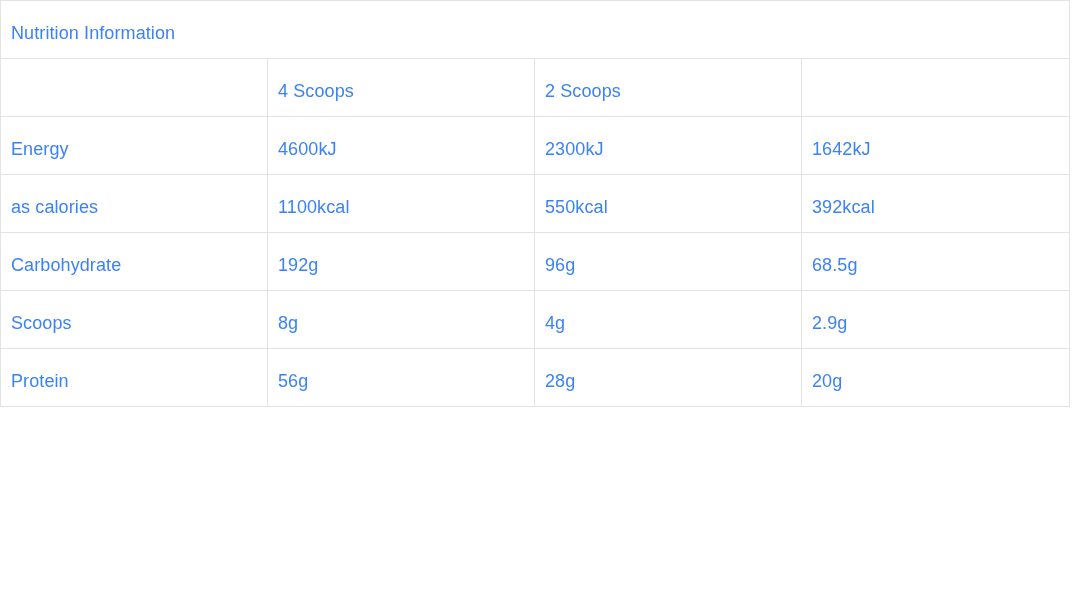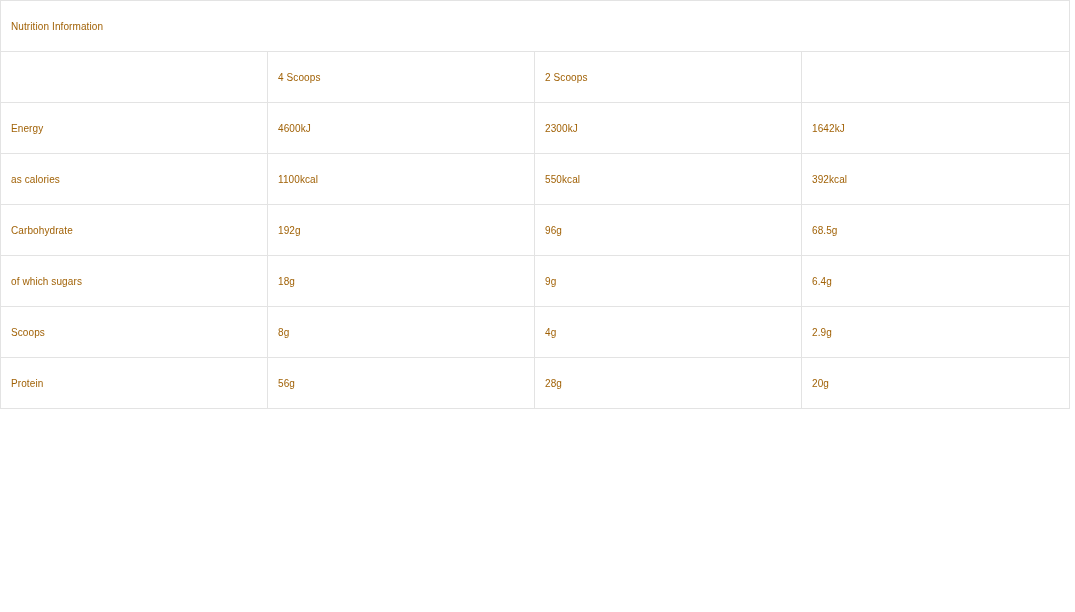--- a/index.html
+++ b/index.html
@@ -29,26 +29,26 @@
     border-left: 1px solid #e3e3e3;
   }
   table.nutrition col.c0 { width: 267px; }
   table.nutrition col.c1 { width: 267px; }
   table.nutrition col.c2 { width: 267px; }
   table.nutrition col.c3 { width: 268px; }
 
   table.nutrition td {
     border-right: 1px solid #e3e3e3;
     border-bottom: 1px solid #e3e3e3;
-    padding: 1px 0 0 10px;
+    padding: 8px 0 0 10px;
     height: 49px;
     vertical-align: middle;
     font-weight: normal;
-    color: #a16207;
-    font-size: 10px;
+    color: #3b82f6;
+    font-size: 18px;
     letter-spacing: 0.1px;
   }
   td.title-cell {
     height: 54px;
     font-size: 13.5px;
     color: #58585a;
     padding-left: 10px;
   }
   td.col-pad {
     padding-left: 12px;
@@ -95,26 +95,20 @@
         <td class="col-pad">550kcal</td>
         <td class="col-pad">392kcal</td>
       </tr>
       <tr>
         <td>Carbohydrate</td>
         <td class="col-pad">192g</td>
         <td class="col-pad">96g</td>
         <td class="col-pad">68.5g</td>
       </tr>
       <tr>
-        <td class="indent"> of which sugars</td>
-        <td class="col-pad">18g</td>
-        <td class="col-pad">9g</td>
-        <td class="col-pad">6.4g</td>
-      </tr>
-      <tr>
         <td>Scoops</td>
         <td class="col-pad">8g</td>
         <td class="col-pad">4g</td>
         <td class="col-pad">2.9g</td>
       </tr>
       <tr>
         <td>Protein</td>
         <td class="col-pad">56g</td>
         <td class="col-pad">28g</td>
         <td class="col-pad">20g</td>

